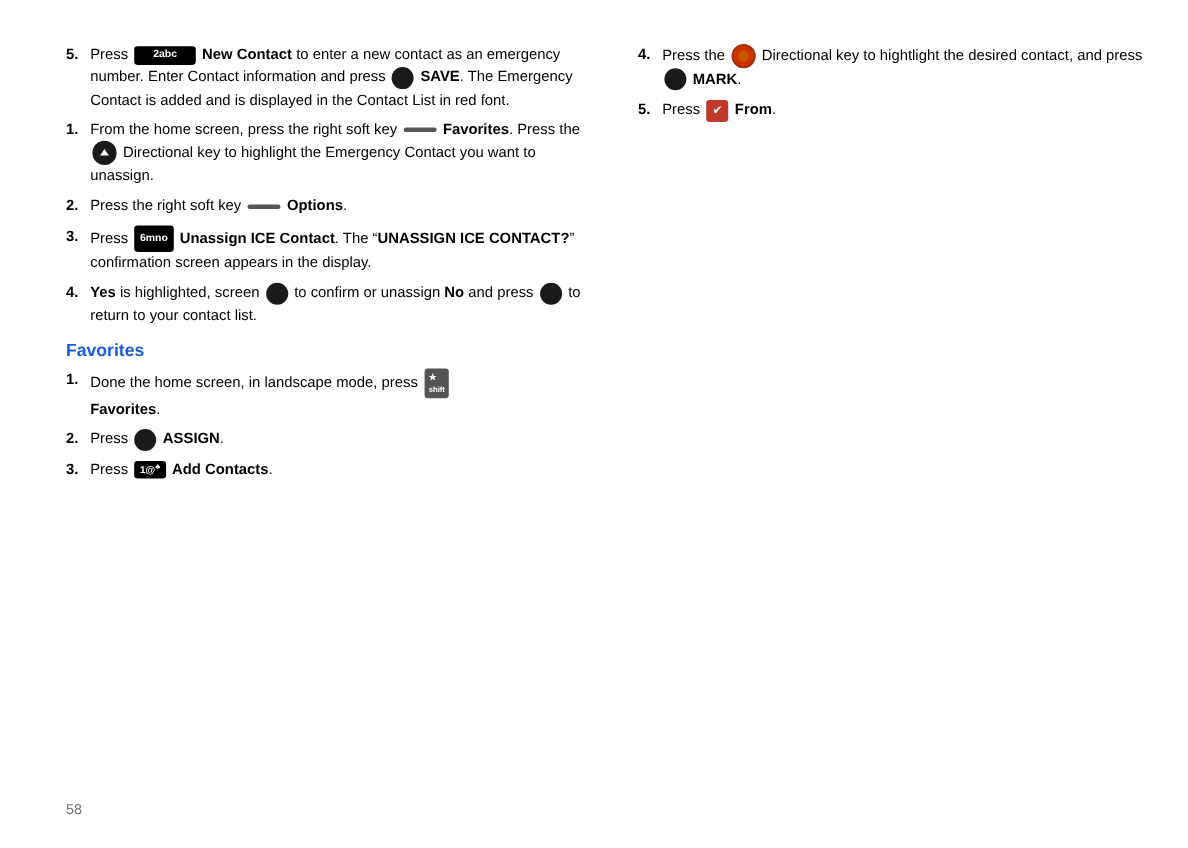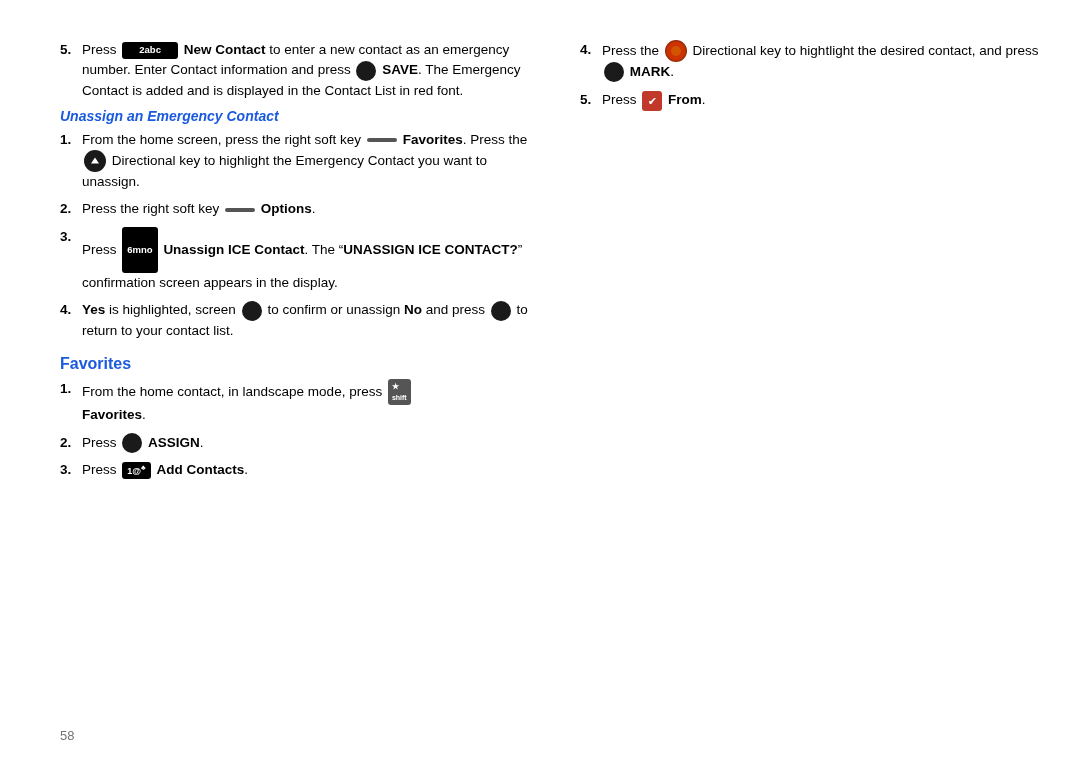--- a/index.html
+++ b/index.html
@@ -152,21 +152,21 @@
       margin: 0 2px;
       line-height: 1.5;
     }
     .key-6mno {
       display: inline-block;
       background: #000;
       color: #fff;
       font-size: 9.5px;
       font-weight: bold;
       border-radius: 3px;
-      padding: 16px 5px;
+      padding: 5px 5px;
       vertical-align: middle;
       margin: 0 2px;
       line-height: 1.5;
     }
     .key-1 {
       display: inline-block;
       background: #000;
       color: #fff;
       font-size: 9.5px;
       font-weight: bold;
@@ -230,21 +230,20 @@
         <span class="li-content">
           Press <span class="key-2abc">2abc</span>
           <b>New Contact</b>
           <span> to enter a new contact as an emergency number. Enter Contact information and press</span>
           <span class="circle-btn"></span>
           <b>SAVE</b><span>. The Emergency Contact is added and is displayed in the Contact List in red font.</span>
         </span>
       </li>
     </ol>
 
-    <div class="section-title-italic-blue">Unassign an Emergency Contact</div>
 
     <ol>
       <li>
         <span class="li-num">1.</span>
         <span class="li-content">
           <span>From the home screen, press the right soft key</span>
           <span class="soft-key"></span>
           <b>Favorites</b><span>. Press the</span>
           <span class="dir-key"></span>
           <span>Directional key to highlight the Emergency Contact you want to unassign.</span>
@@ -284,21 +283,21 @@
         </span>
       </li>
     </ol>
 
     <div class="section-title-bold">Favorites</div>
 
     <ol>
       <li>
         <span class="li-num">1.</span>
         <span class="li-content">
-          <span>From the home contact, in landscape mode, press</span>
+          <span>Done the home screen, in landscape mode, press</span>
           <span class="key-shift" style="font-size:8px;padding:2px 4px;">★<br><span style="font-size:7px;">shift</span></span>
           <br>
           <b>Favorites</b><span>.</span>
         </span>
       </li>
 
       <li>
         <span class="li-num">2.</span>
         <span class="li-content">
           <span>Press</span>

